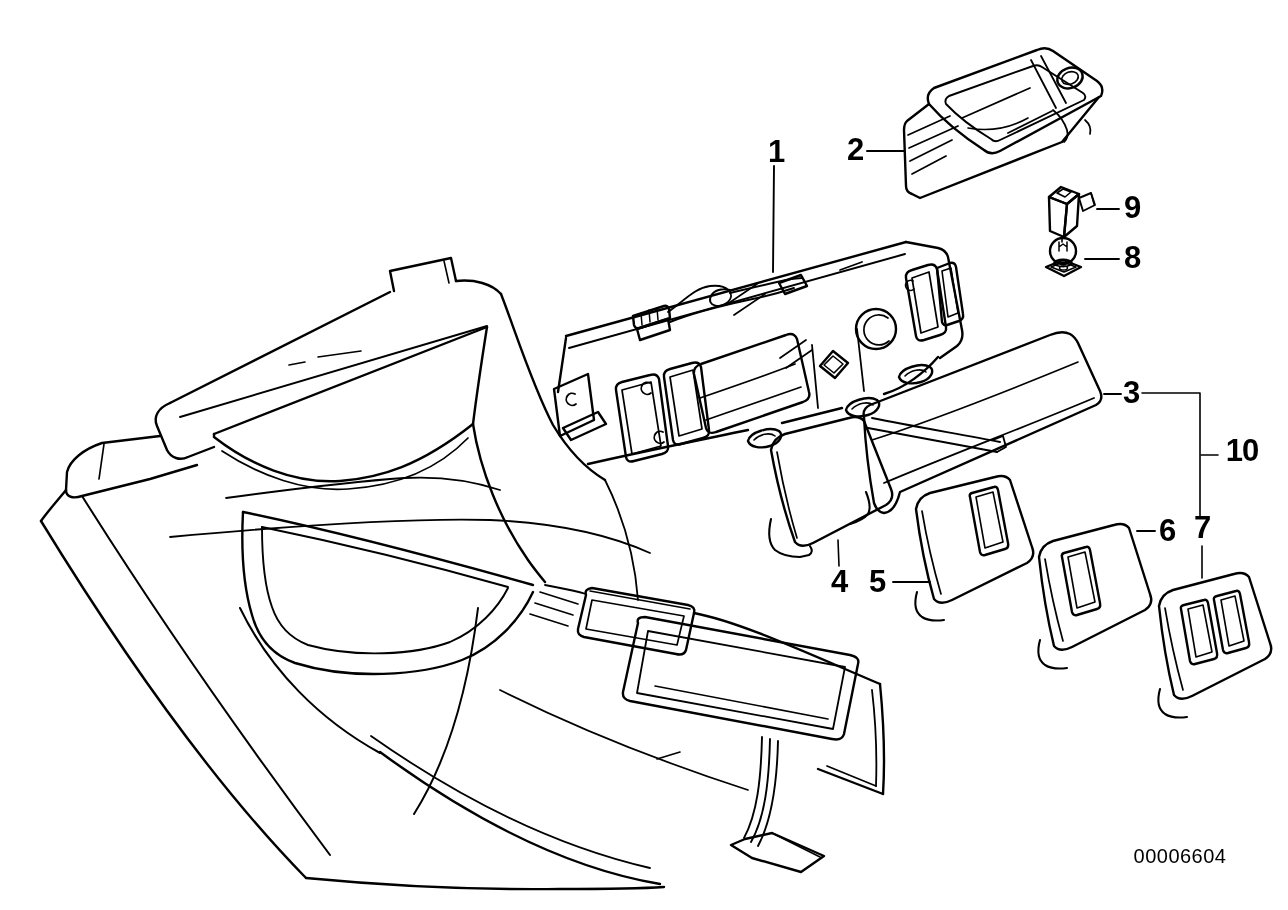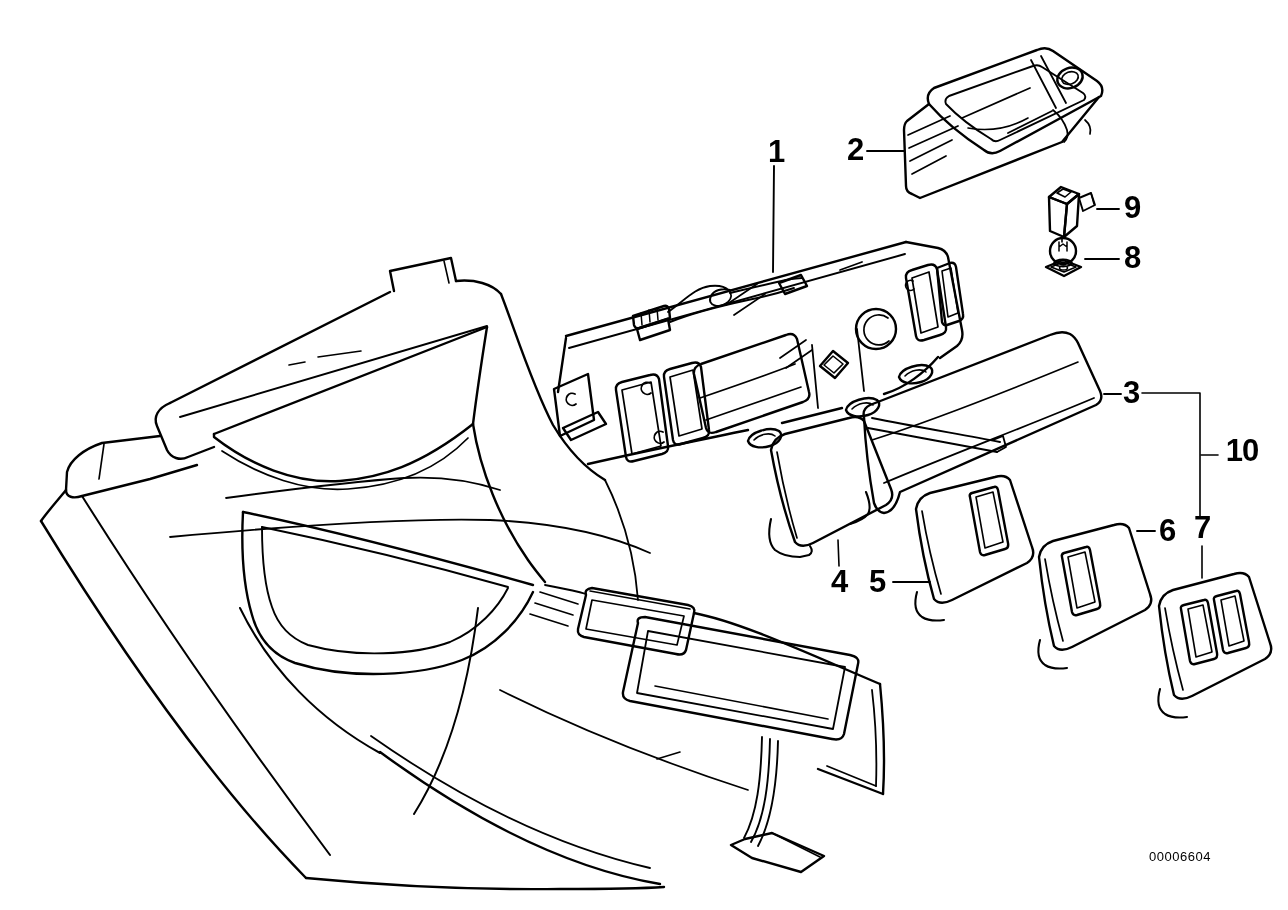--- a/index.html
+++ b/index.html
@@ -8,21 +8,21 @@
     font-family:"Liberation Sans", sans-serif; overflow:hidden;
   }
   .stage svg { position:absolute; left:0; top:0; }
   .callout {
     position:absolute; transform:translate(-50%,-50%);
     font-weight:700; font-size:31px; color:#000; line-height:1;
     letter-spacing:-1px; user-select:none;
   }
   .drawing-number {
     position:absolute; transform:translate(-50%,-50%);
-    font-weight:400; font-size:13px; color:#000; letter-spacing:0.5px;
+    font-weight:400; font-size:20px; color:#000; letter-spacing:0.5px;
   }
 </style>
 </head>
 <body>
 
 <div class="stage">
 
 <svg width="1288" height="910" viewBox="0 0 1288 910" fill="none" stroke="#000" stroke-width="2.4" stroke-linecap="round" stroke-linejoin="round">
 
   <g>

